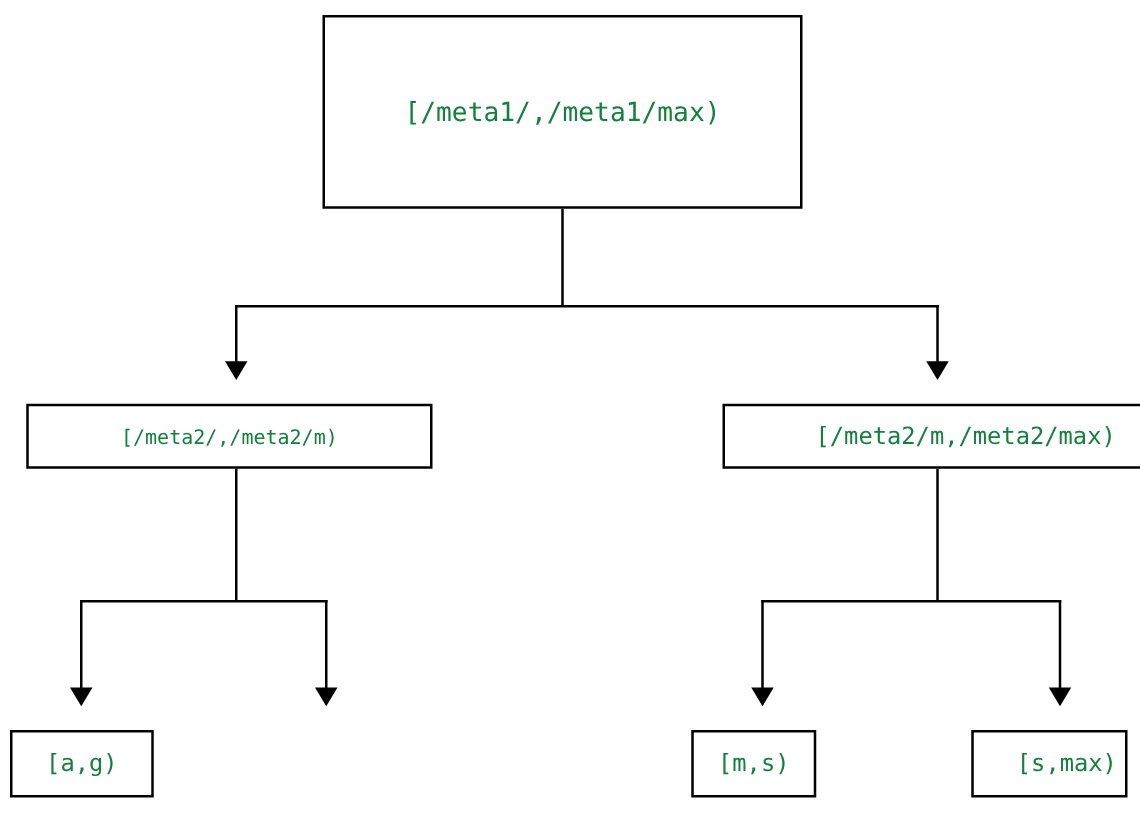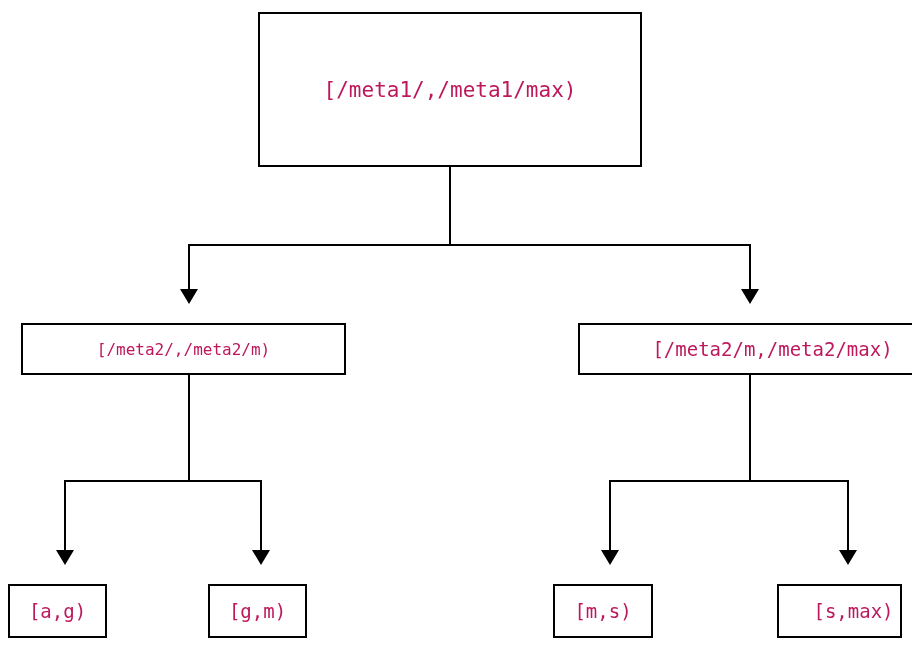--- a/index.html
+++ b/index.html
@@ -17,21 +17,21 @@
     font-family: "DejaVu Sans Mono", "Liberation Mono", monospace;
   }
   .node {
     position: absolute;
     box-sizing: border-box;
     background: #ffffff;
     border: 2px solid #000000;
     display: flex;
     align-items: center;
     justify-content: center;
-    color: #be185d;
+    color: #15803d;
     white-space: pre;
     letter-spacing: 0px;
   }
   .node-root {
     left: 258px;
     top: 12px;
     width: 384px;
     height: 155px;
     font-size: 21px;
   }
@@ -47,21 +47,21 @@
     top: 323px;
     width: 389px;
     height: 52px;
     font-size: 19px;
   }
   .node-leaf {
     top: 584px;
     height: 54px;
     font-size: 19px;
   }
-  .leaf-1 { left: 8px;   width: 99px; }
+  .leaf-1 { left: 8px;   width: 115px; }
   .leaf-2 { left: 208px; width: 99px; }
   .leaf-3 { left: 553px; width: 100px; }
   .leaf-4 { left: 777px; width: 125px; padding-left: 28px; }
 
   
   .edge-v {
     position: absolute;
     width: 2px;
     background: #000000;
   }
@@ -117,23 +117,20 @@
   <div class="edge-h" style="left:609px; top:480px; width:240px;"></div>
   <div class="edge-v" style="left:609px; top:480px; height:71px;"></div>
   <div class="arrow-head" style="left:601px; top:550px;"></div>
   <div class="edge-v" style="left:847px; top:480px; height:71px;"></div>
   <div class="arrow-head" style="left:839px; top:550px;"></div>
 
   <div class="node node-leaf leaf-1">
     <span>[a,g)</span>
   </div>
 
-  <div class="node node-leaf leaf-2">
-    <span>[g,m)</span>
-  </div>
 
   <div class="node node-leaf leaf-3">
     <span>[m,s)</span>
   </div>
 
   <div class="node node-leaf leaf-4">
     <span>[s,max)</span>
   </div>
 
 </div>

